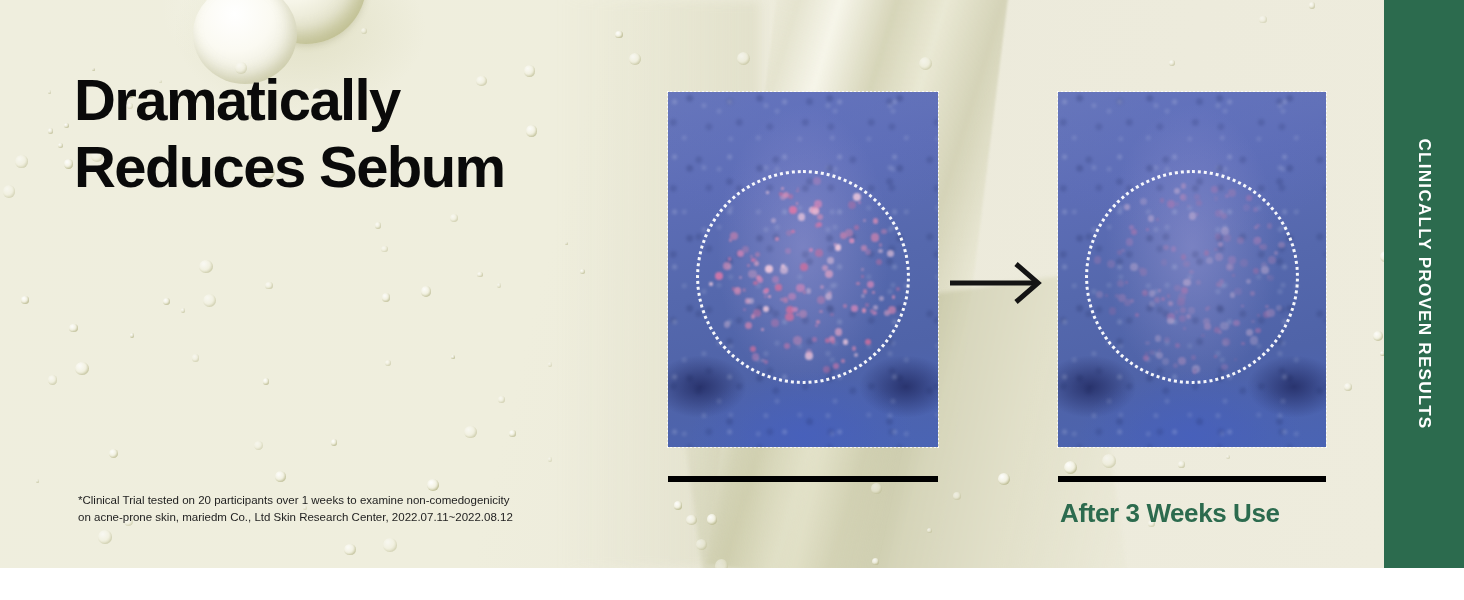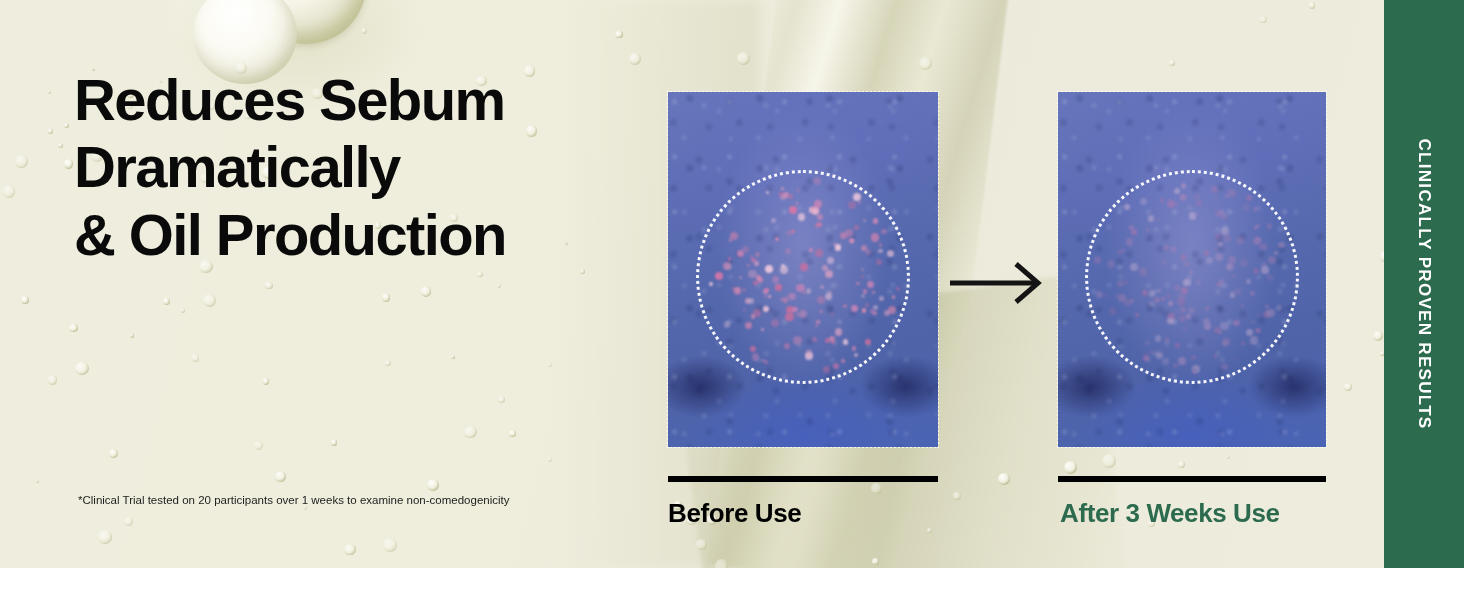--- a/index.html
+++ b/index.html
@@ -256,27 +256,27 @@
         <div class="bub" style="width: 11.5453px; height: 11.5453px; left: 525.822px; top: 125.205px; opacity: 0.812387;"></div>
         <div class="bub" style="width: 3.62878px; height: 3.62878px; left: 35.7859px; top: 479.094px; opacity: 0.656886;"></div>
         <div class="bub" style="width: 12.4757px; height: 12.4757px; left: 90.9634px; top: 149.445px; opacity: 0.492514;"></div>
         <div class="bub" style="width: 9.49599px; height: 9.49599px; left: 47.5338px; top: 375.189px; opacity: 0.588636;"></div>
         <div class="bub" style="width: 5.87279px; height: 5.87279px; left: 127.176px; top: 103.11px; opacity: 0.502799;"></div>
         <div class="bub" style="width: 6.11844px; height: 6.11844px; left: 1168.71px; top: 59.5187px; opacity: 0.691989;"></div>
       </div>
   </div>
 
   <h1 id="headline">
+    <span class="ln">Dramatically</span>
     <span class="ln">Reduces Sebum</span>
-    <span class="ln">Dramatically</span>
-    <span class="ln">&amp; Oil Production</span>
   </h1>
 
   <p id="footnote">
     <span>*Clinical Trial tested on 20 participants over 1 weeks to examine non-comedogenicity</span>
+    <span>on acne-prone skin, mariedm Co., Ltd Skin Research Center, 2022.07.11~2022.08.12</span>
   </p>
 
   <div class="photo" id="photo-before">
     <div class="skin"></div>
     <div class="grain"></div>
     <div class="sebum">
         <i style="width: 3.30814px; height: 3.30814px; left: 98.061px; top: 141.07px; background: rgb(207, 134, 184); opacity: 0.659221;"></i>
         <i style="width: 7.63009px; height: 7.63009px; left: 116.406px; top: 28.4356px; background: rgb(207, 134, 184); opacity: 0.796974;"></i>
         <i style="width: 8.30409px; height: 8.30409px; left: 16.667px; top: 100.256px; background: rgb(216, 120, 168); opacity: 0.90073;"></i>
         <i style="width: 3.40011px; height: 3.40011px; left: 33.8501px; top: 115.574px; background: rgb(201, 111, 158); opacity: 0.591256;"></i>
@@ -588,21 +588,20 @@
         <i style="width: 7.87865px; height: 7.87865px; left: 138.711px; top: 91.1746px; background: rgb(224, 143, 180); opacity: 0.501756;"></i>
         <i style="width: 5.12964px; height: 5.12964px; left: 166.108px; top: 35.6306px; background: rgb(207, 134, 184); opacity: 0.613571;"></i>
         <i style="width: 7.45972px; height: 7.45972px; left: 118.923px; top: 84.9346px; background: rgb(239, 200, 220); opacity: 0.5189;"></i>
         <i style="width: 2.80906px; height: 2.80906px; left: 71.1587px; top: 177.62px; background: rgb(224, 143, 180); opacity: 0.378828;"></i>
       </div>
     <div class="circle"></div>
   </div>
 
   <div class="rule" id="rule-before"></div>
   <div class="rule" id="rule-after"></div>
-  <div class="caption" id="caption-before">Before Use</div>
   <div class="caption" id="caption-after">After 3 Weeks Use</div>
 
   <div id="green-bar">
     <div id="green-bar-text">CLINICALLY PROVEN RESULTS</div>
   </div>
 
   <div id="bottom-white"></div>
 </div>
 
 </body></html>

